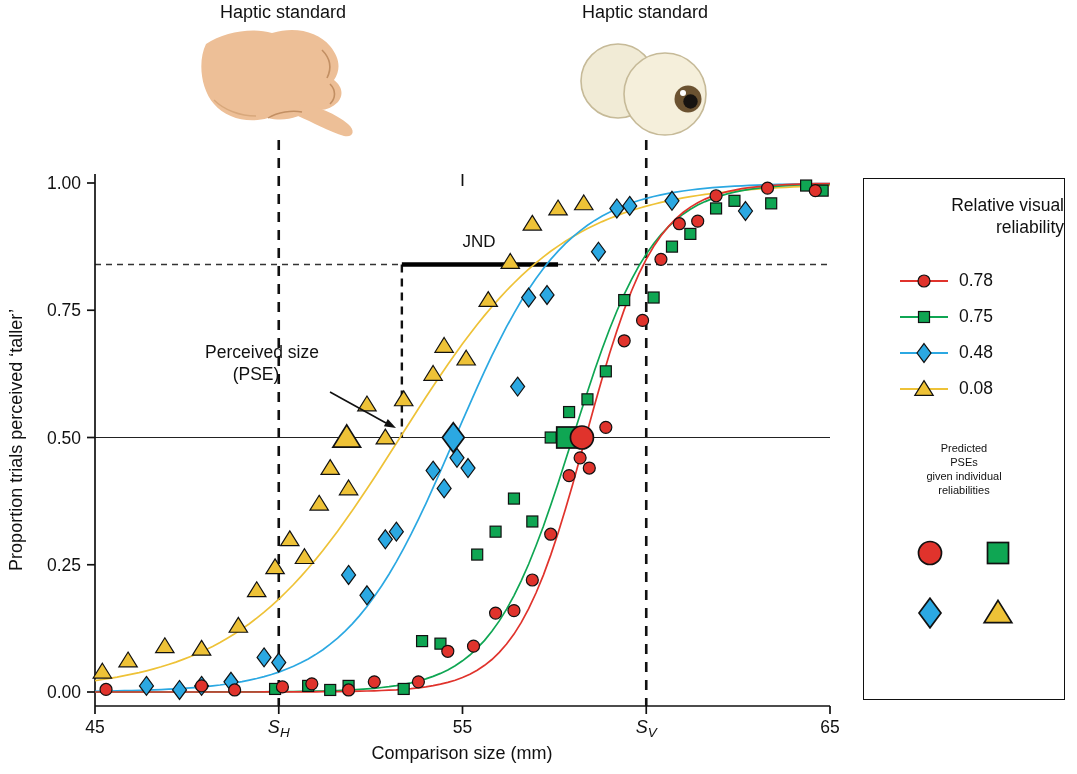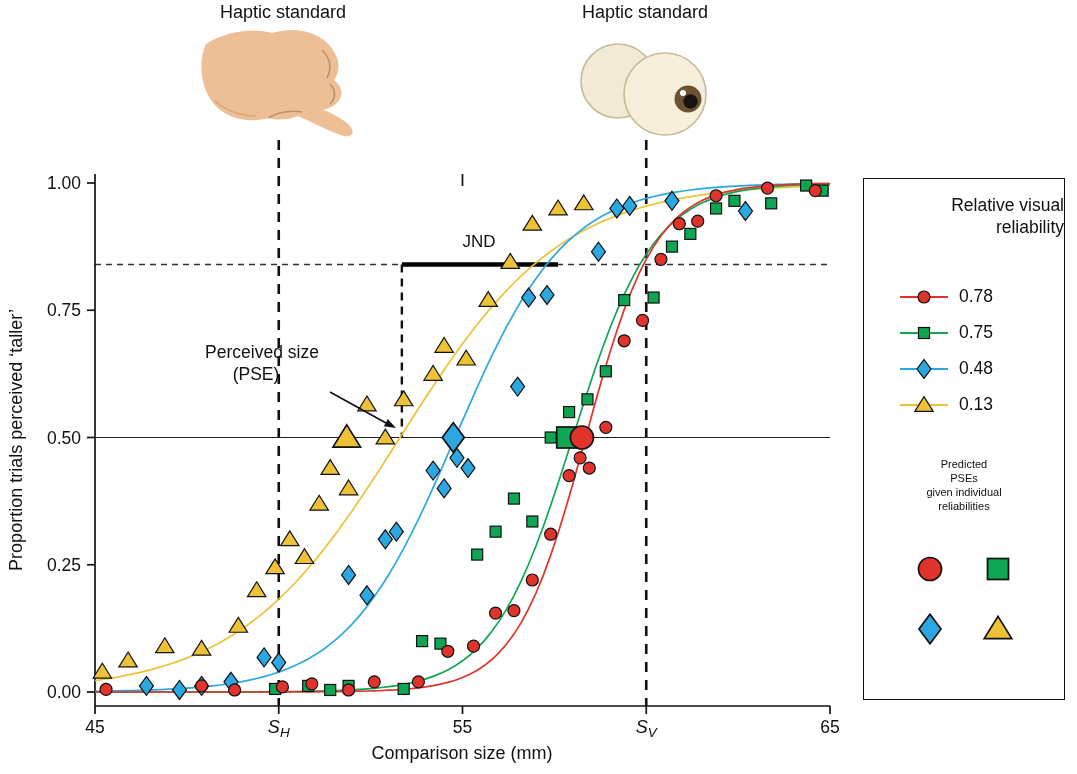--- a/index.html
+++ b/index.html
@@ -18,21 +18,21 @@
     font-size: 18px; color: #111; white-space: nowrap;
   }
   .legend-box {
     position: absolute; left: 863px; top: 178px;
     width: 202px; height: 522px;
     border: 1.6px solid #111; background: #fff;
     text-align: center;
   }
   .legend-title { margin-top: 16px; font-size: 17.5px; line-height: 1.25; white-space: pre-line; text-align: right; }
   .legend-rows {
-    margin-top: 44px; display: flex; flex-direction: column; gap: 8px;
+    margin-top: 28px; display: flex; flex-direction: column; gap: 8px;
     align-items: flex-start; padding-left: 34px;
   }
   .legend-row { display: flex; align-items: center; gap: 9px; height: 28px; }
   .legend-row span { font-size: 17.5px; }
   .legend-predicted-title { margin-top: 38px; font-size: 11px; line-height: 1.28; white-space: pre-line; }
   .legend-markers { margin-top: 40px; display: flex; flex-direction: column; gap: 28px; align-items: center; }
   .legend-marker-row { display: flex; gap: 32px; }
 </style>
 </head>
 <body>
@@ -241,21 +241,21 @@
             <line x1="2" y1="14" x2="50" y2="14" stroke="#2ba8e2" stroke-width="2"></line>
             <polygon points="26,4.549999999999999 33,14 26,23.450000000000003 19,14" fill="#2ba8e2" stroke="#111" stroke-width="1.2"></polygon>
           </svg>
           <span>0.48</span>
         </div>
         <div class="legend-row">
           <svg width="52" height="28">
             <line x1="2" y1="14" x2="50" y2="14" stroke="#eec237" stroke-width="2"></line>
             <polygon points="26,5.6 35.2,20.4 16.8,20.4" fill="#eec237" stroke="#111" stroke-width="1.2"></polygon>
           </svg>
-          <span>0.13</span>
+          <span>0.08</span>
         </div>
       </div>
     <div class="legend-predicted-title">Predicted
 PSEs
 given individual
 reliabilities</div>
     <div class="legend-markers" id="legend-markers">
         <div class="legend-marker-row">
           <svg width="36" height="32">
             <circle cx="18" cy="16" r="11.5" fill="#e0332c" stroke="#111" stroke-width="1.7"></circle>

